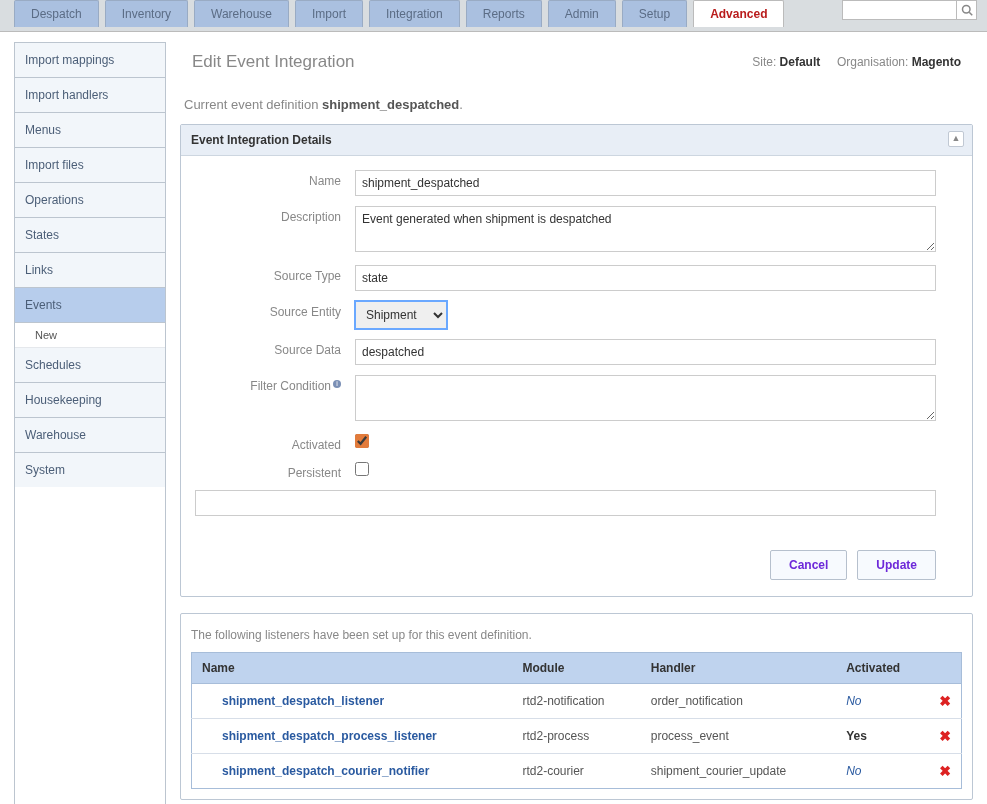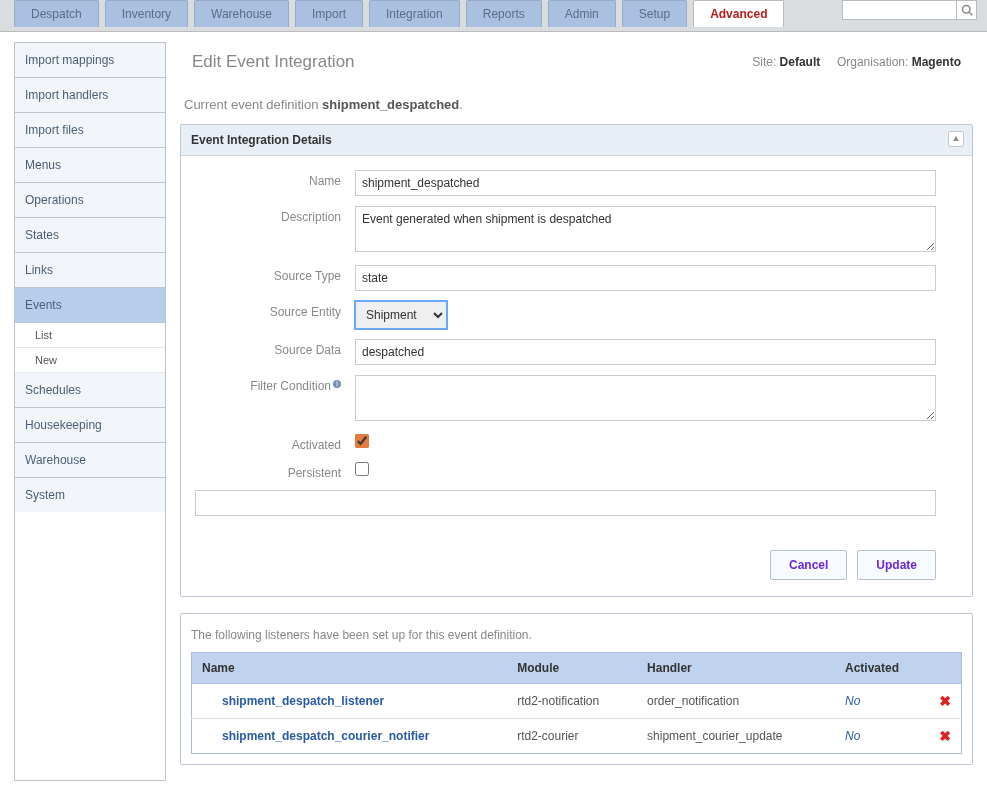--- a/index.html
+++ b/index.html
@@ -85,27 +85,26 @@
           <line x1="11" y1="11" x2="15" y2="15"></line>
         </svg>
     </div>
   </div>
 </div>
 
 <div class="layout">
   <div class="sidebar" id="sidebar">
       <div class="side-item">Import mappings</div>
       <div class="side-item">Import handlers</div>
+      <div class="side-item">Menus</div>
       <div class="side-item">Import files</div>
-      <div class="side-item">Menus</div>
       <div class="side-item">Operations</div>
       <div class="side-item">States</div>
       <div class="side-item">Links</div>
       <div class="side-item selected">Events</div>
-      <div class="side-sub">List</div>
       <div class="side-sub">New</div>
       <div class="side-item">Schedules</div>
       <div class="side-item">Housekeeping</div>
       <div class="side-item">Warehouse</div>
       <div class="side-item">System</div>
     </div>
 
   <div class="content">
     <div class="page-header">
       <h1 class="page-title">Edit Event Integration</h1>
@@ -200,20 +199,27 @@
           </thead>
           <tbody id="listener-rows">
               <tr>
                 <td><a class="rowlink">shipment_despatch_listener</a></td>
                 <td>rtd2-notification</td>
                 <td>order_notification</td>
                 <td class="act-no">No</td>
                 <td style="text-align:center;"><span class="del-icon">✖</span></td>
               </tr>
               <tr>
+                <td><a class="rowlink">shipment_despatch_process_listener</a></td>
+                <td>rtd2-process</td>
+                <td>process_event</td>
+                <td class="act-yes">Yes</td>
+                <td style="text-align:center;"><span class="del-icon">✖</span></td>
+              </tr>
+              <tr>
                 <td><a class="rowlink">shipment_despatch_courier_notifier</a></td>
                 <td>rtd2-courier</td>
                 <td>shipment_courier_update</td>
                 <td class="act-no">No</td>
                 <td style="text-align:center;"><span class="del-icon">✖</span></td>
               </tr>
             </tbody>
         </table>
       </div>
     </div>

